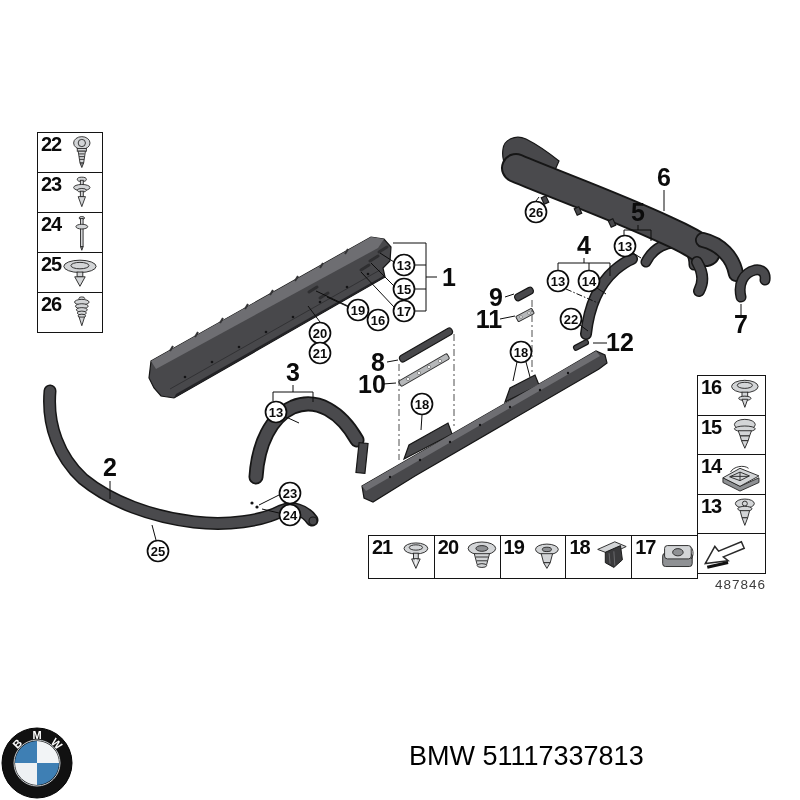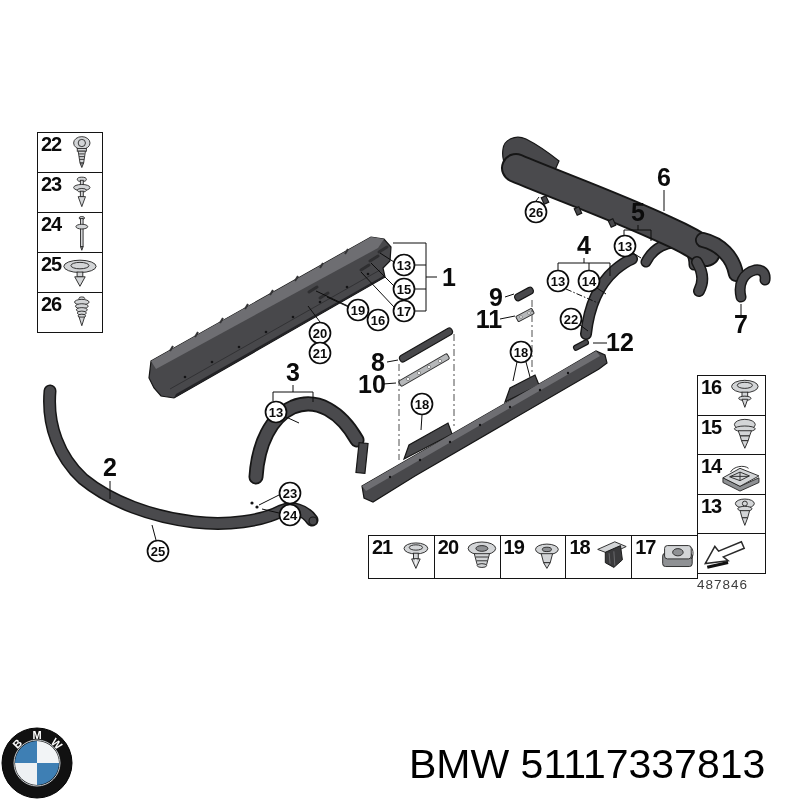--- a/index.html
+++ b/index.html
@@ -10,22 +10,22 @@
   .trow{position:relative;flex:1;display:flex;align-items:center;justify-content:flex-end;
        border-bottom:1.6px solid #141414;box-sizing:border-box;padding-right:2px}
   .trow:last-child{border-bottom:none}
   .num{position:absolute;top:0px;left:3px;font-weight:bold;font-size:20px;color:#0b0b0b;
        letter-spacing:-1px;line-height:22px}
   .hrow{position:absolute;border:1.6px solid #141414;box-sizing:border-box;background:#fff;
        display:flex;flex-direction:row}
   .hcell{position:relative;flex:1;display:flex;align-items:center;justify-content:flex-end;
        border-right:1.6px solid #141414;box-sizing:border-box;padding-right:1px}
   .hcell:last-child{border-right:none}
-  .fignum{position:absolute;text-align:left;font-size:13.5px;color:#3c3c3c;letter-spacing:1px}
-  .caption{position:absolute;font-size:41px;color:#000;white-space:nowrap}
+  .fignum{position:absolute;text-align:right;font-size:13.5px;color:#3c3c3c;letter-spacing:1px}
+  .caption{position:absolute;font-size:27px;color:#000;white-space:nowrap}
   
   .part{fill:#48484b;stroke:#161616;stroke-width:1.2}
   .bevel{fill:#6e6e72;stroke:none}
   .shade{fill:#232326;stroke:none}
   .lightpart{fill:#b6b8ba;stroke:#2e2e2e;stroke-width:1}
   .band-u{stroke:#161616;fill:none;stroke-linecap:round}
   .band-i{stroke:#4a4a4d;fill:none;stroke-linecap:round}
   .co circle{fill:#fff;stroke:#0d0d0d;stroke-width:1.7}
   .co text{font-weight:bold;font-size:13px;text-anchor:middle;fill:#0b0b0b}
   .lbl{font-weight:bold;font-size:25px;text-anchor:middle;fill:#0b0b0b}

